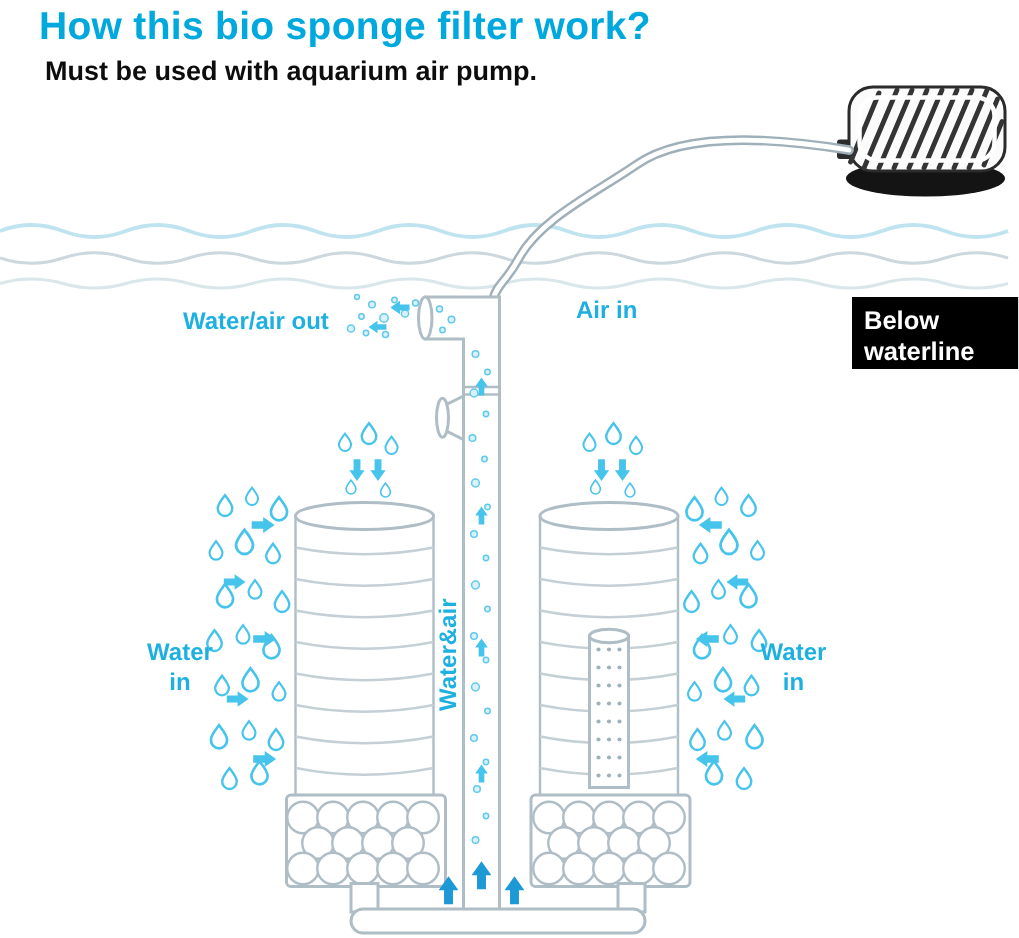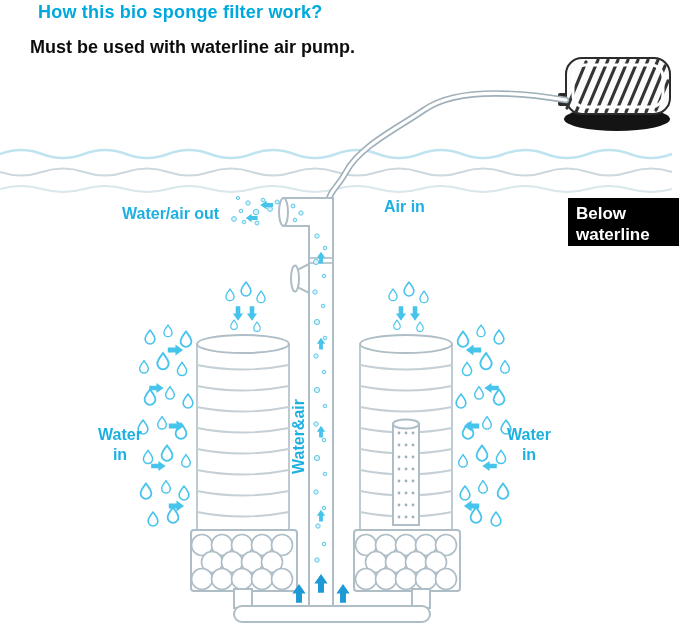--- a/index.html
+++ b/index.html
@@ -1,21 +1,21 @@
 <!DOCTYPE html>
 <html><head>
 <meta charset="utf-8">
 <style>
   html,body{margin:0;padding:0;}
   body{
     width:679px;height:625px;background:#ffffff;position:relative;overflow:hidden;
     font-family:"Liberation Sans", sans-serif;
   }
   .title{
-    position:absolute;left:38px;top:2px;font-size:18px;font-weight:bold;
+    position:absolute;left:26px;top:2px;font-size:26px;font-weight:bold;
     color:#00a9dd;letter-spacing:.2px;white-space:nowrap;
   }
   .subtitle{
     position:absolute;left:30px;top:37px;font-size:18px;font-weight:bold;
     color:#0d0d0d;white-space:nowrap;
   }
   svg.diagram{position:absolute;left:0;top:0;}
   .lbl{font-family:"Liberation Sans",sans-serif;font-weight:bold;font-size:16px;fill:#1fb0e2;}
   .lbl-mid{text-anchor:middle;}
   .badge-text{font-family:"Liberation Sans",sans-serif;font-weight:bold;font-size:17px;fill:#ffffff;}
@@ -34,21 +34,21 @@
   .tube-outer{fill:none;stroke:#9fb0ba;stroke-width:6.5;stroke-linecap:round;}
   .tube-inner{fill:none;stroke:#ffffff;stroke-width:3.2;stroke-linecap:round;}
   .pump-stripe{stroke:#343434;stroke-width:3.2;stroke-linecap:round;}
 </style>
 </head>
 <body>
 
 <div class="page">
 
   <div class="title">How this bio sponge filter work?</div>
-  <div class="subtitle">Must be used with waterline air pump.</div>
+  <div class="subtitle">Must be used with aquarium air pump.</div>
 
   <svg class="diagram" width="679" height="625" viewBox="0 0 679 625">
 
     <defs>
       <g id="drop">
           <path d="M0,-6.5 C2.7,-2.9 5.4,0.2 5.4,3.2 A5.4,5.7 0 1 1 -5.4,3.2 C-5.4,0.2 -2.7,-2.9 0,-6.5 Z"></path>
         </g>
       <g id="arrow">
           <path d="M-8,-2.7 L0.5,-2.7 L0.5,-6 L9,0 L0.5,6 L0.5,2.7 L-8,2.7 Z"></path>
         </g>

